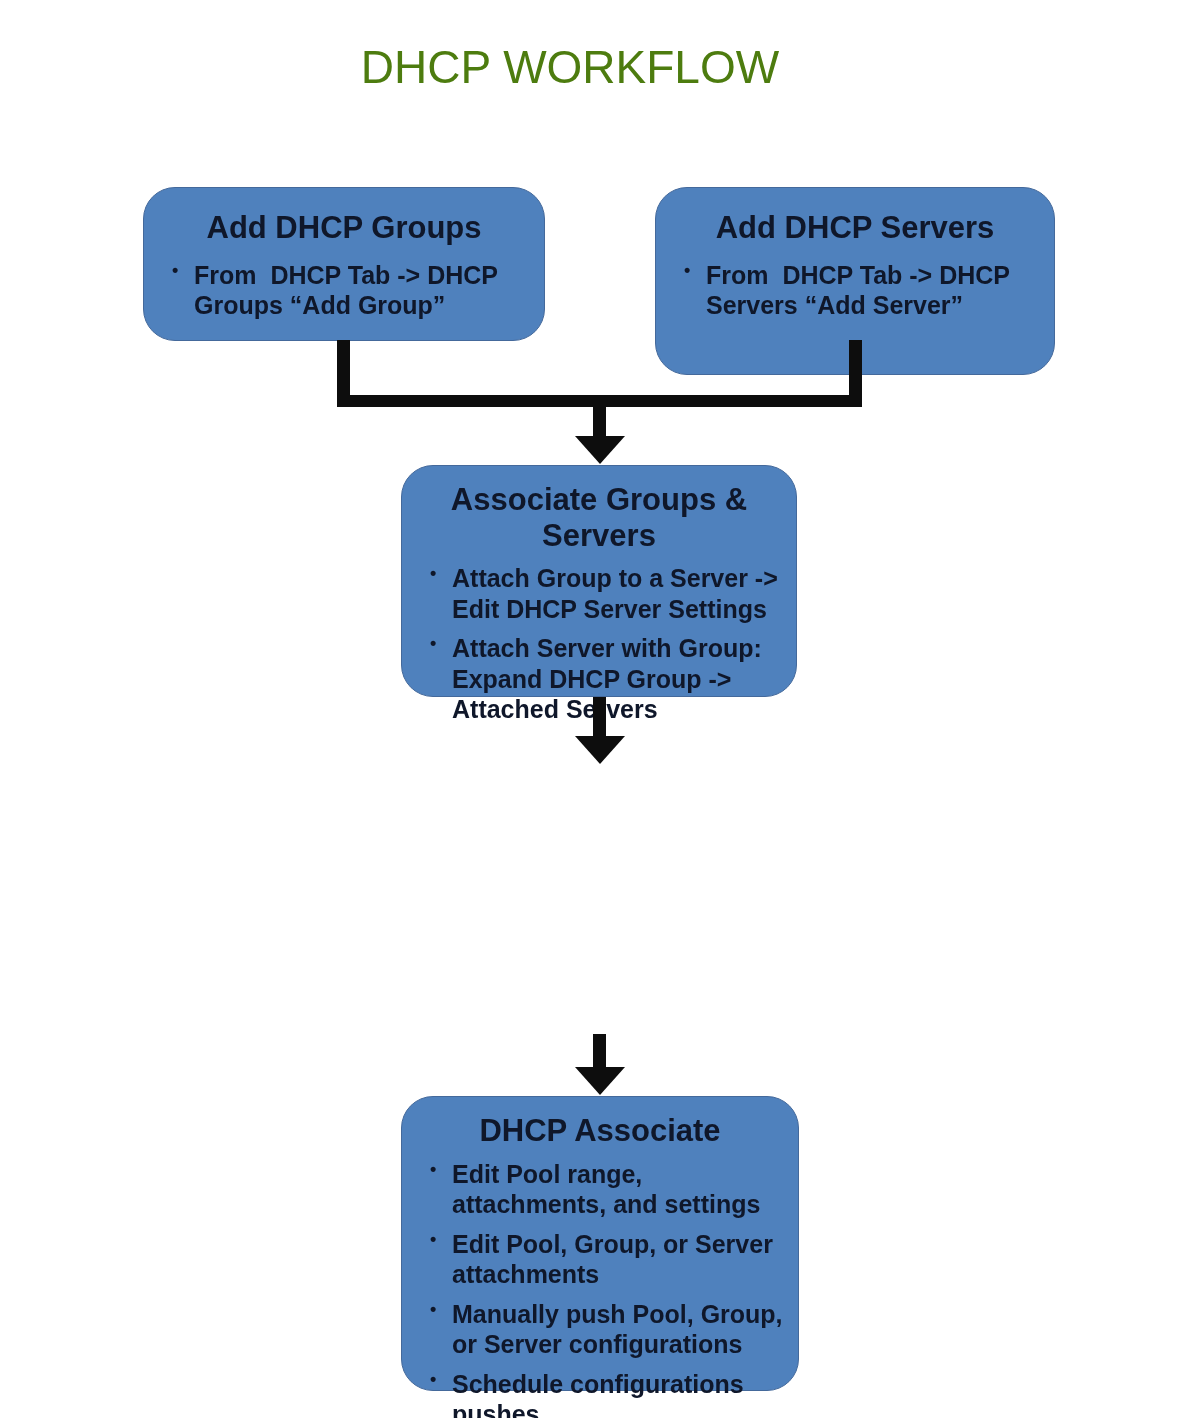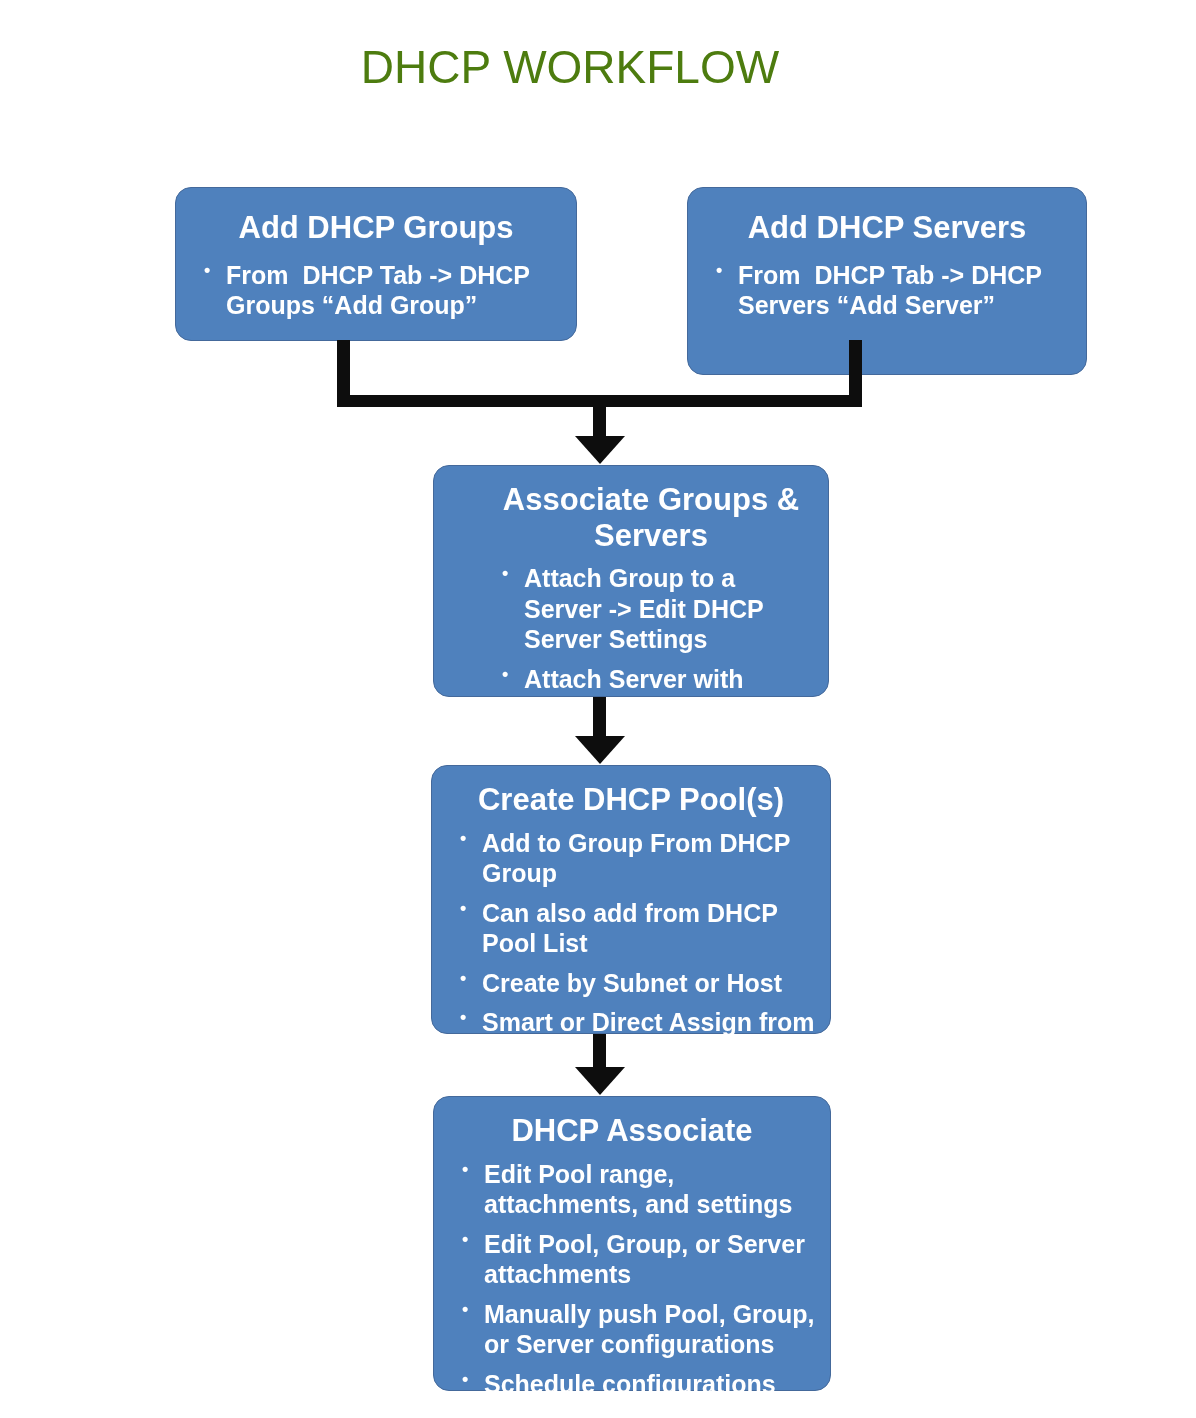--- a/index.html
+++ b/index.html
@@ -23,24 +23,23 @@
     text-align: center;
     font-size: 46px;
     font-weight: 400;
     letter-spacing: 0px;
     color: #4d7c0f;
   }
   .node {
     position: absolute;
     background: #4f81bd;
     border: 1px solid #44699b;
-    border-radius: 16px;
-    color: #ffffff;
+    border-radius: 32px;
+    color: #0f172a;
     box-sizing: border-box;
-    margin-left: 32px;
   }
   .node-title {
     margin: 16px 12px 10px 12px;
     text-align: center;
     font-size: 31px;
     font-weight: 700;
     line-height: 1.15;
   }
   .node-top .node-title {
     margin-top: 22px;
@@ -74,21 +73,21 @@
     position: absolute;
     width: 0;
     height: 0;
     border-left: 25px solid transparent;
     border-right: 25px solid transparent;
     border-top: 28px solid #0d0d0d;
   }
   
   #node0 { left: 143px; top: 187px; width: 402px; height: 154px; }
   #node1 { left: 655px; top: 187px; width: 400px; height: 188px; }
-  #node2 { left: 401px; top: 465px; width: 396px; height: 232px; padding-left: 40px; }
+  #node2 { left: 401px; top: 465px; width: 396px; height: 232px; }
   #node3 { left: 399px; top: 765px; width: 400px; height: 269px; }
   #node4 { left: 401px; top: 1096px; width: 398px; height: 295px; }
   
   #vertA  { left: 337px; top: 340px; width: 13px; height: 66px; }
   #vertB  { left: 849px; top: 340px; width: 13px; height: 66px; }
   #hbar   { left: 337px; top: 395px; width: 525px; height: 12px; }
   #shaft1 { left: 593px; top: 406px; width: 13px; height: 33px; }
   #head1  { left: 575px; top: 436px; }
   #shaft2 { left: 593px; top: 697px; width: 13px; height: 41px; }
   #head2  { left: 575px; top: 736px; }
@@ -126,29 +125,20 @@
     <div class="node-title">Associate Groups &amp; Servers</div>
     <ul class="node-bullets">
       <li>Attach Group to a Server -&gt; Edit DHCP Server Settings</li>
       <li>Attach Server with Group: Expand DHCP Group -&gt; Attached Servers</li>
     </ul>
   </div>
 
   <div class="conn" id="shaft2"></div>
   <div class="arrow-head" id="head2"></div>
 
-  <div class="node" id="node3">
-    <div class="node-title">Create DHCP Pool(s)</div>
-    <ul class="node-bullets">
-      <li>Add to Group From DHCP Group</li>
-      <li>Can also add from DHCP Pool List</li>
-      <li>Create by Subnet or Host</li>
-      <li>Smart or Direct Assign from any block in ProVision meeting provided criteria</li>
-    </ul>
-  </div>
 
   <div class="conn" id="shaft3"></div>
   <div class="arrow-head" id="head3"></div>
 
   <div class="node" id="node4">
     <div class="node-title">DHCP Associate</div>
     <ul class="node-bullets">
       <li>Edit Pool range, attachments, and settings</li>
       <li>Edit Pool, Group, or Server attachments</li>
       <li>Manually push Pool, Group, or Server configurations</li>

